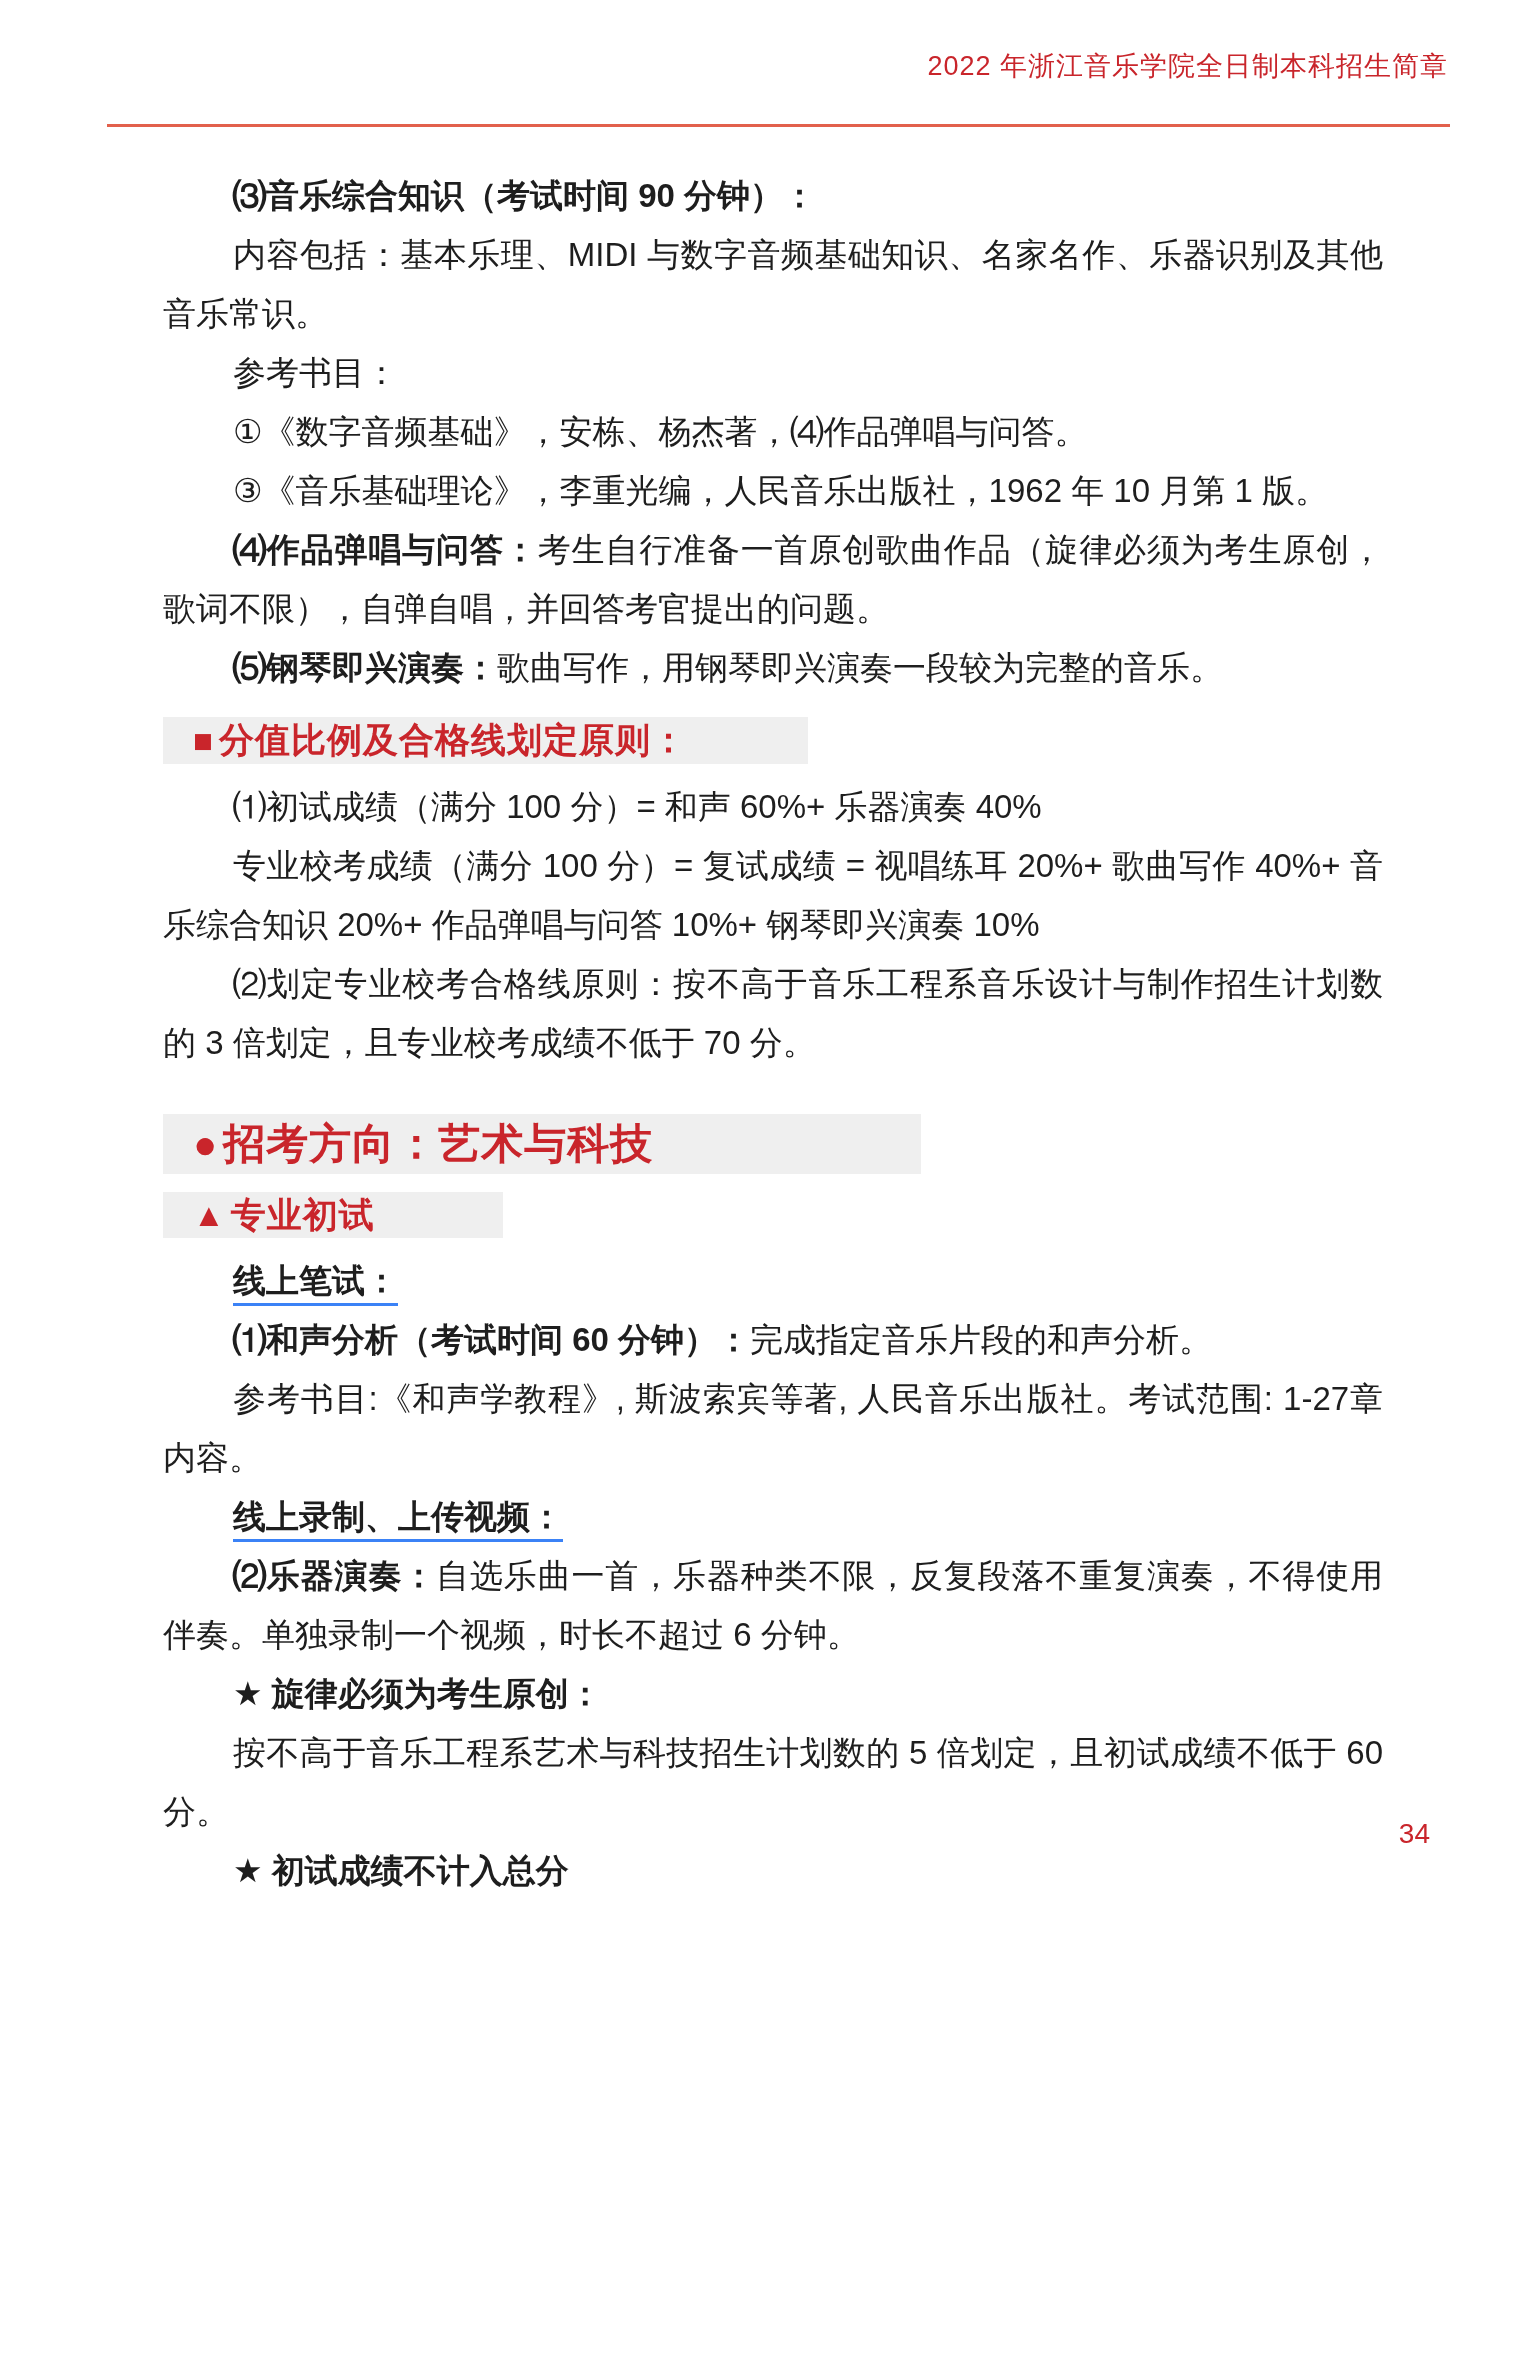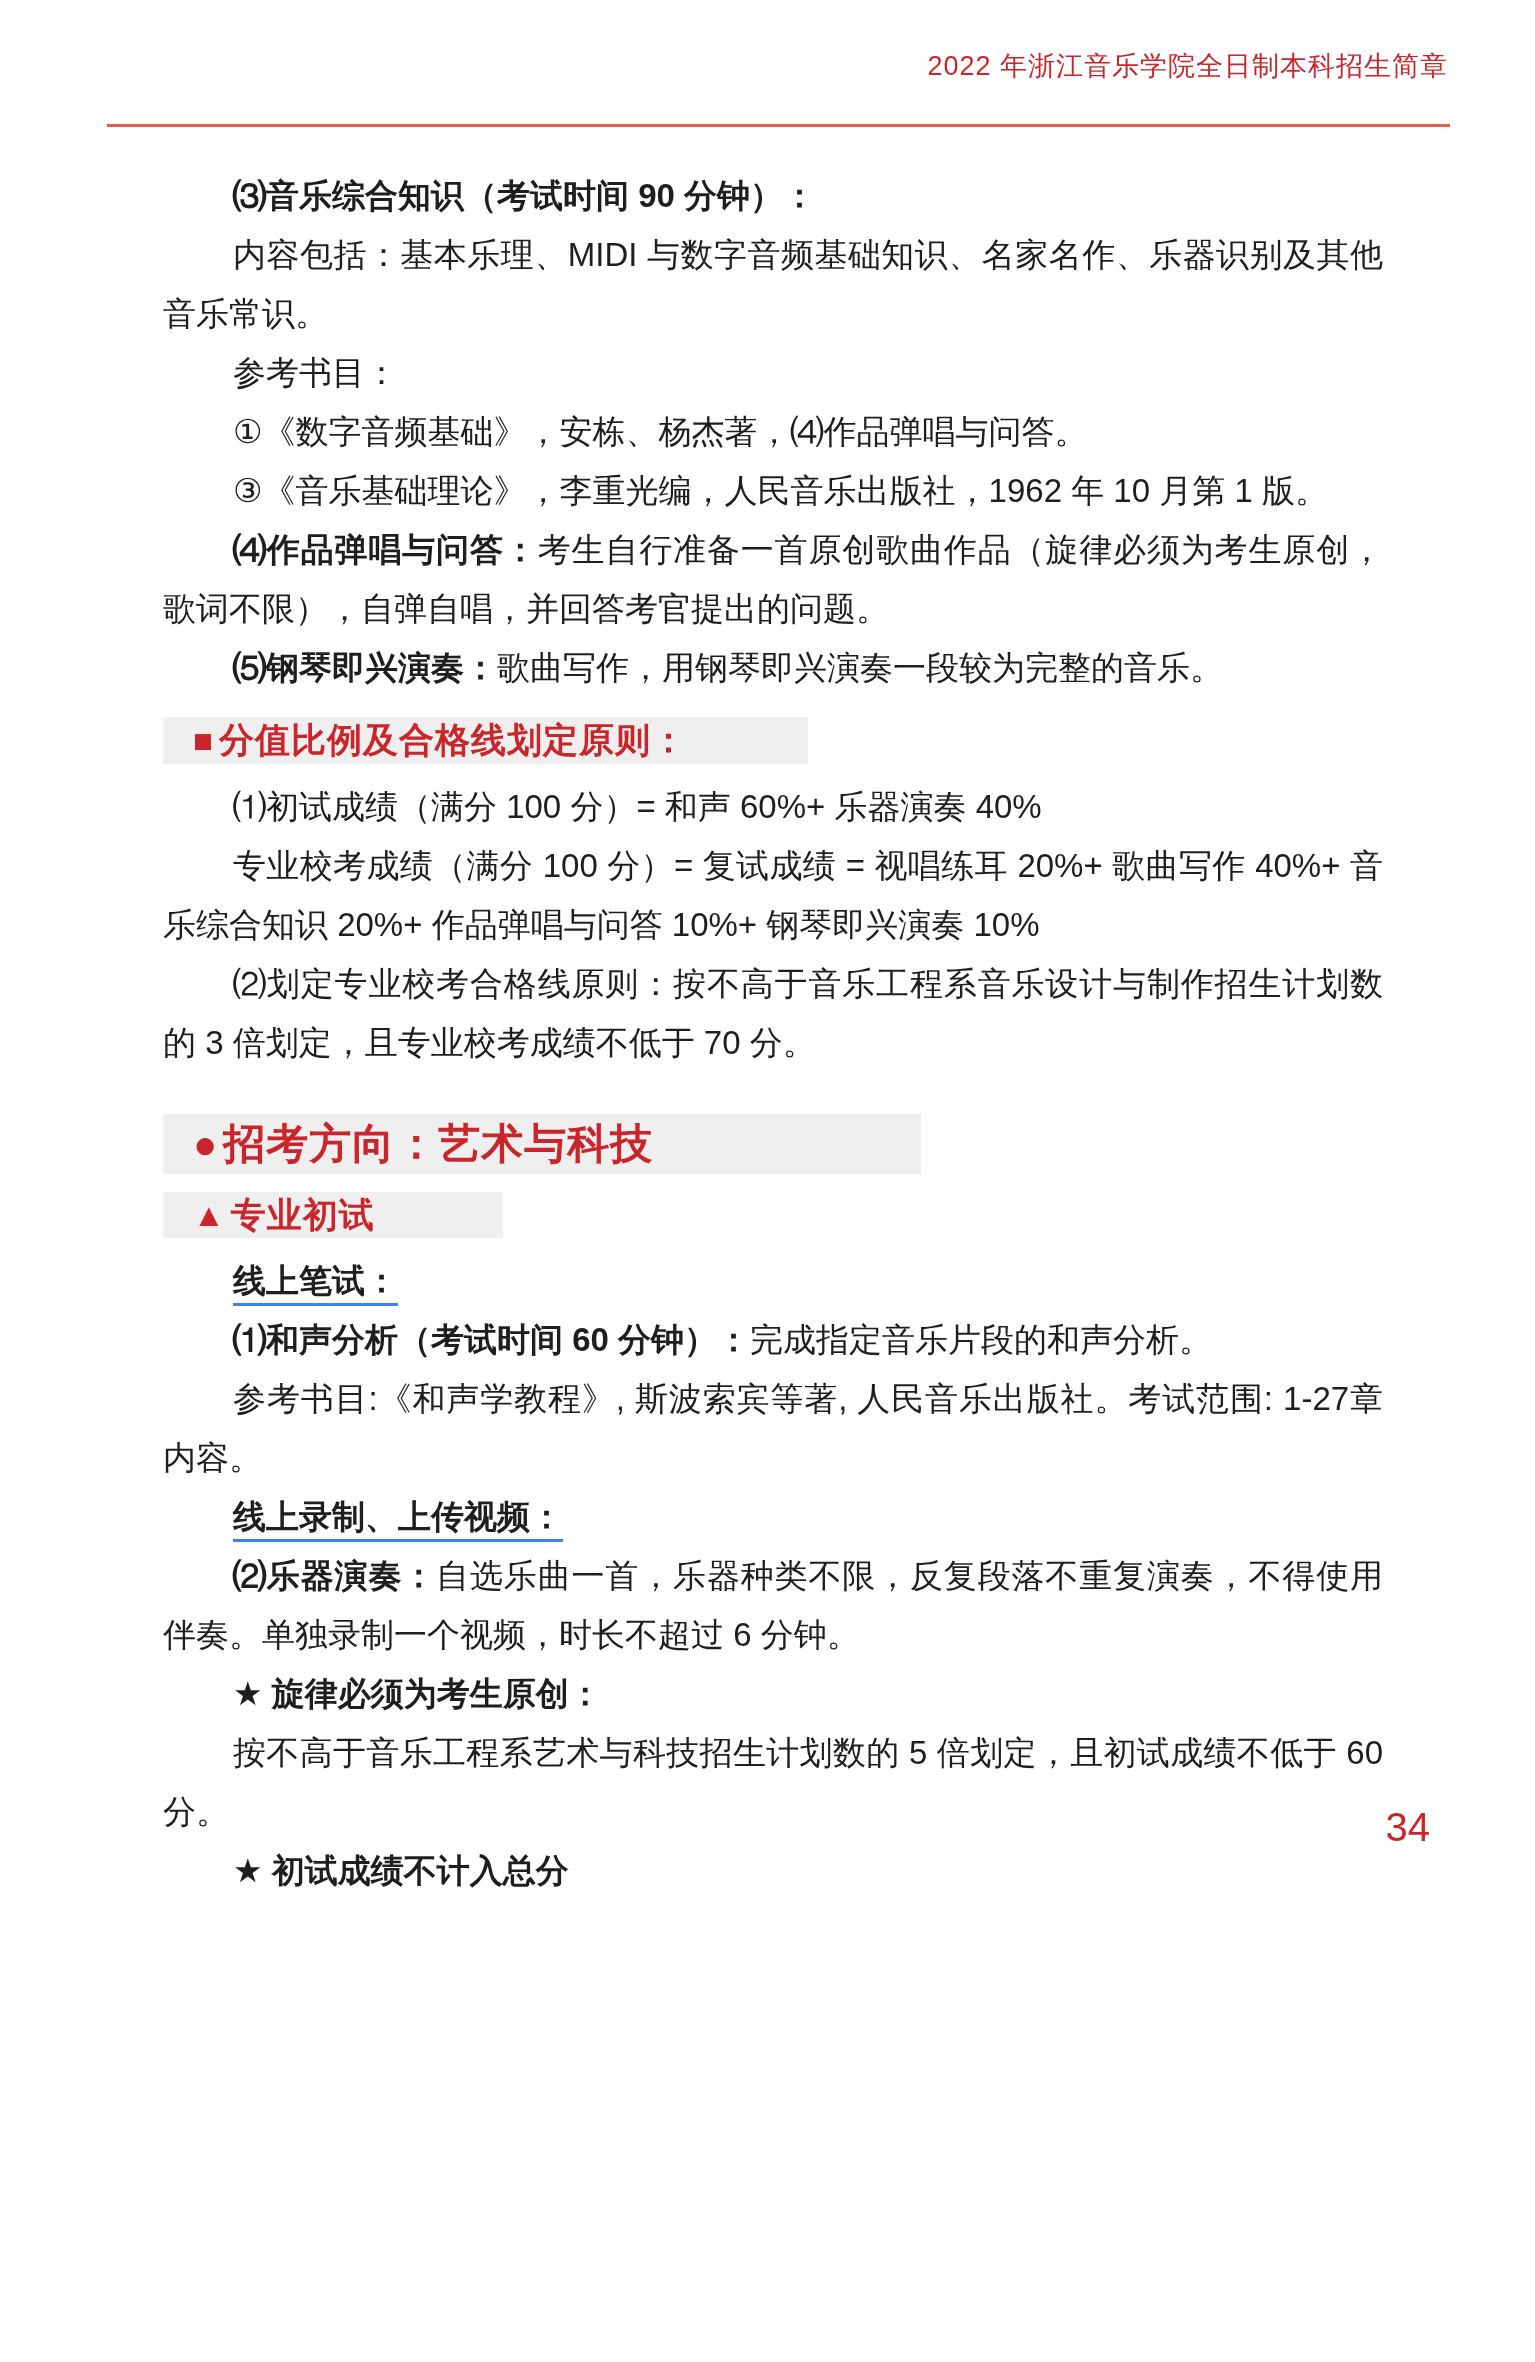--- a/index.html
+++ b/index.html
@@ -50,21 +50,21 @@
   .bar .bar-label{letter-spacing:1px;}
   .s-square{width:645px;height:47px;font-size:35px;margin:20px 0 13px 0;}
   .s-square .bullet{font-size:33px;}
   .s-circle{width:758px;height:60px;font-size:42px;margin:42px 0 12px 0;}
   .s-circle .bullet{font-size:40px;}
   .s-triangle{width:340px;height:46px;font-size:35px;margin:18px 0 13px 0;}
   .s-triangle .bullet{font-size:32px;}
   .gap-lg{margin-top:46px;}
   .page-number{
     position:absolute;right:125px;bottom:60px;
-    font-size:40px;color:#c9252b;
+    font-size:28px;color:#c9252b;
   }
 </style>
 </head>
 <body>
 
 <div class="page">
   <div class="header-title">2022 年浙江音乐学院全日制本科招生简章</div>
   <div class="header-rule"></div>
 
   <div class="doc-body" id="doc-body">

